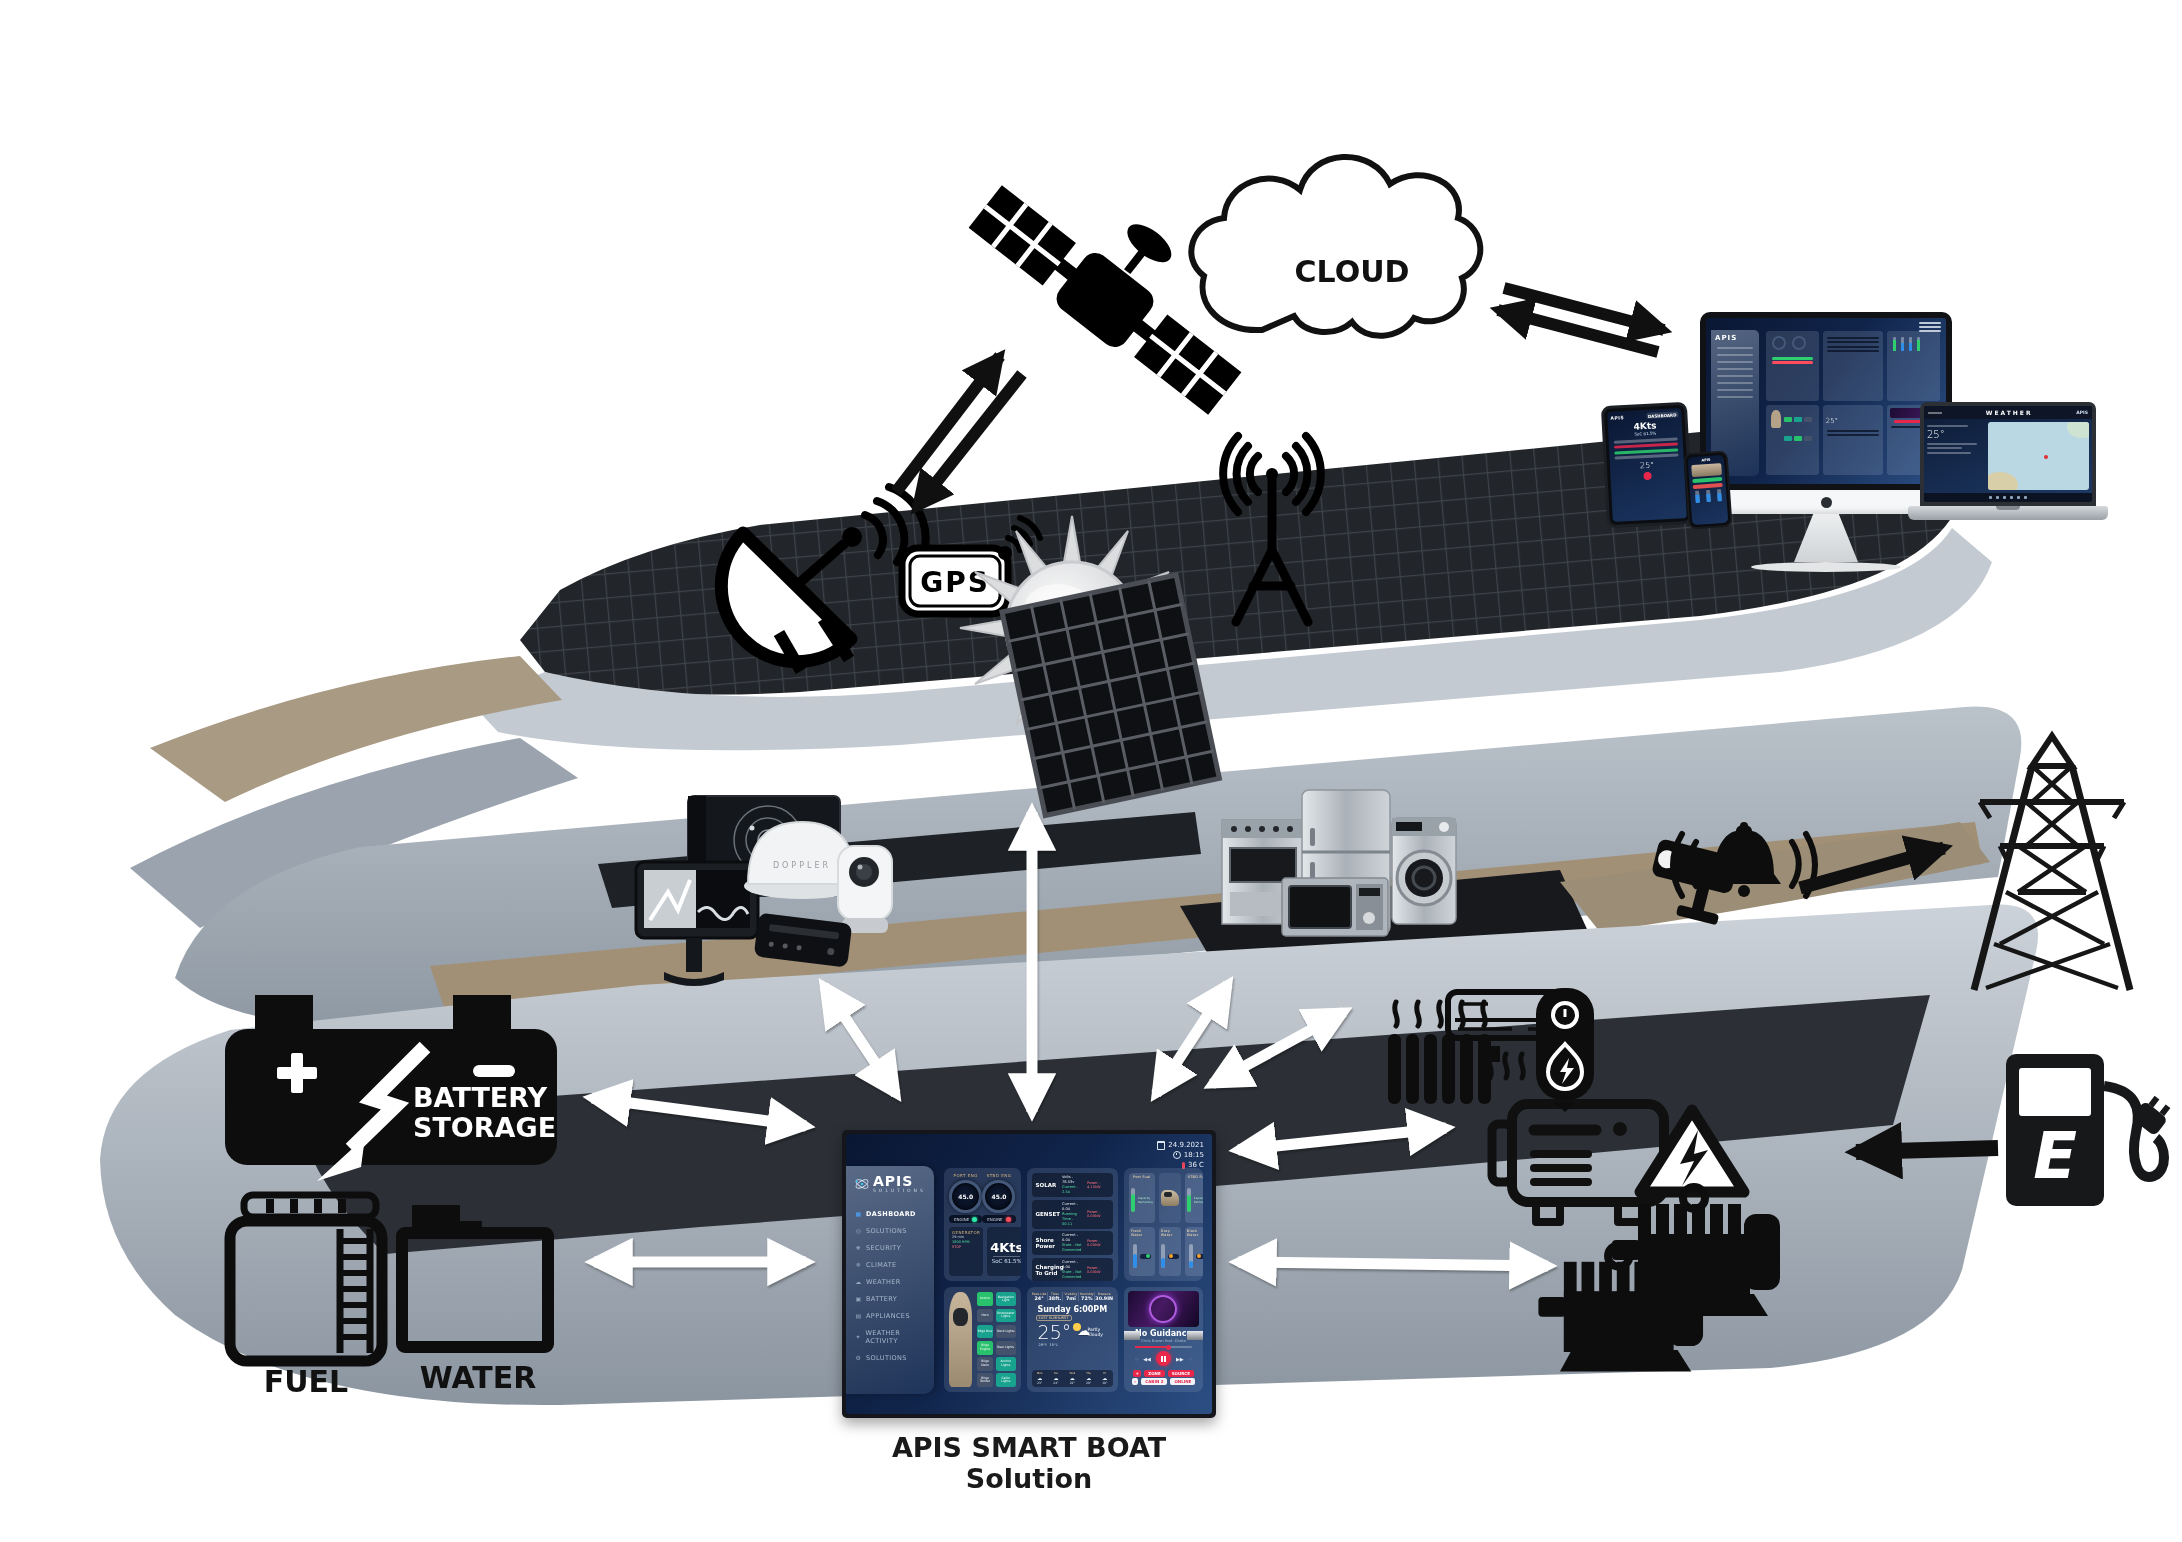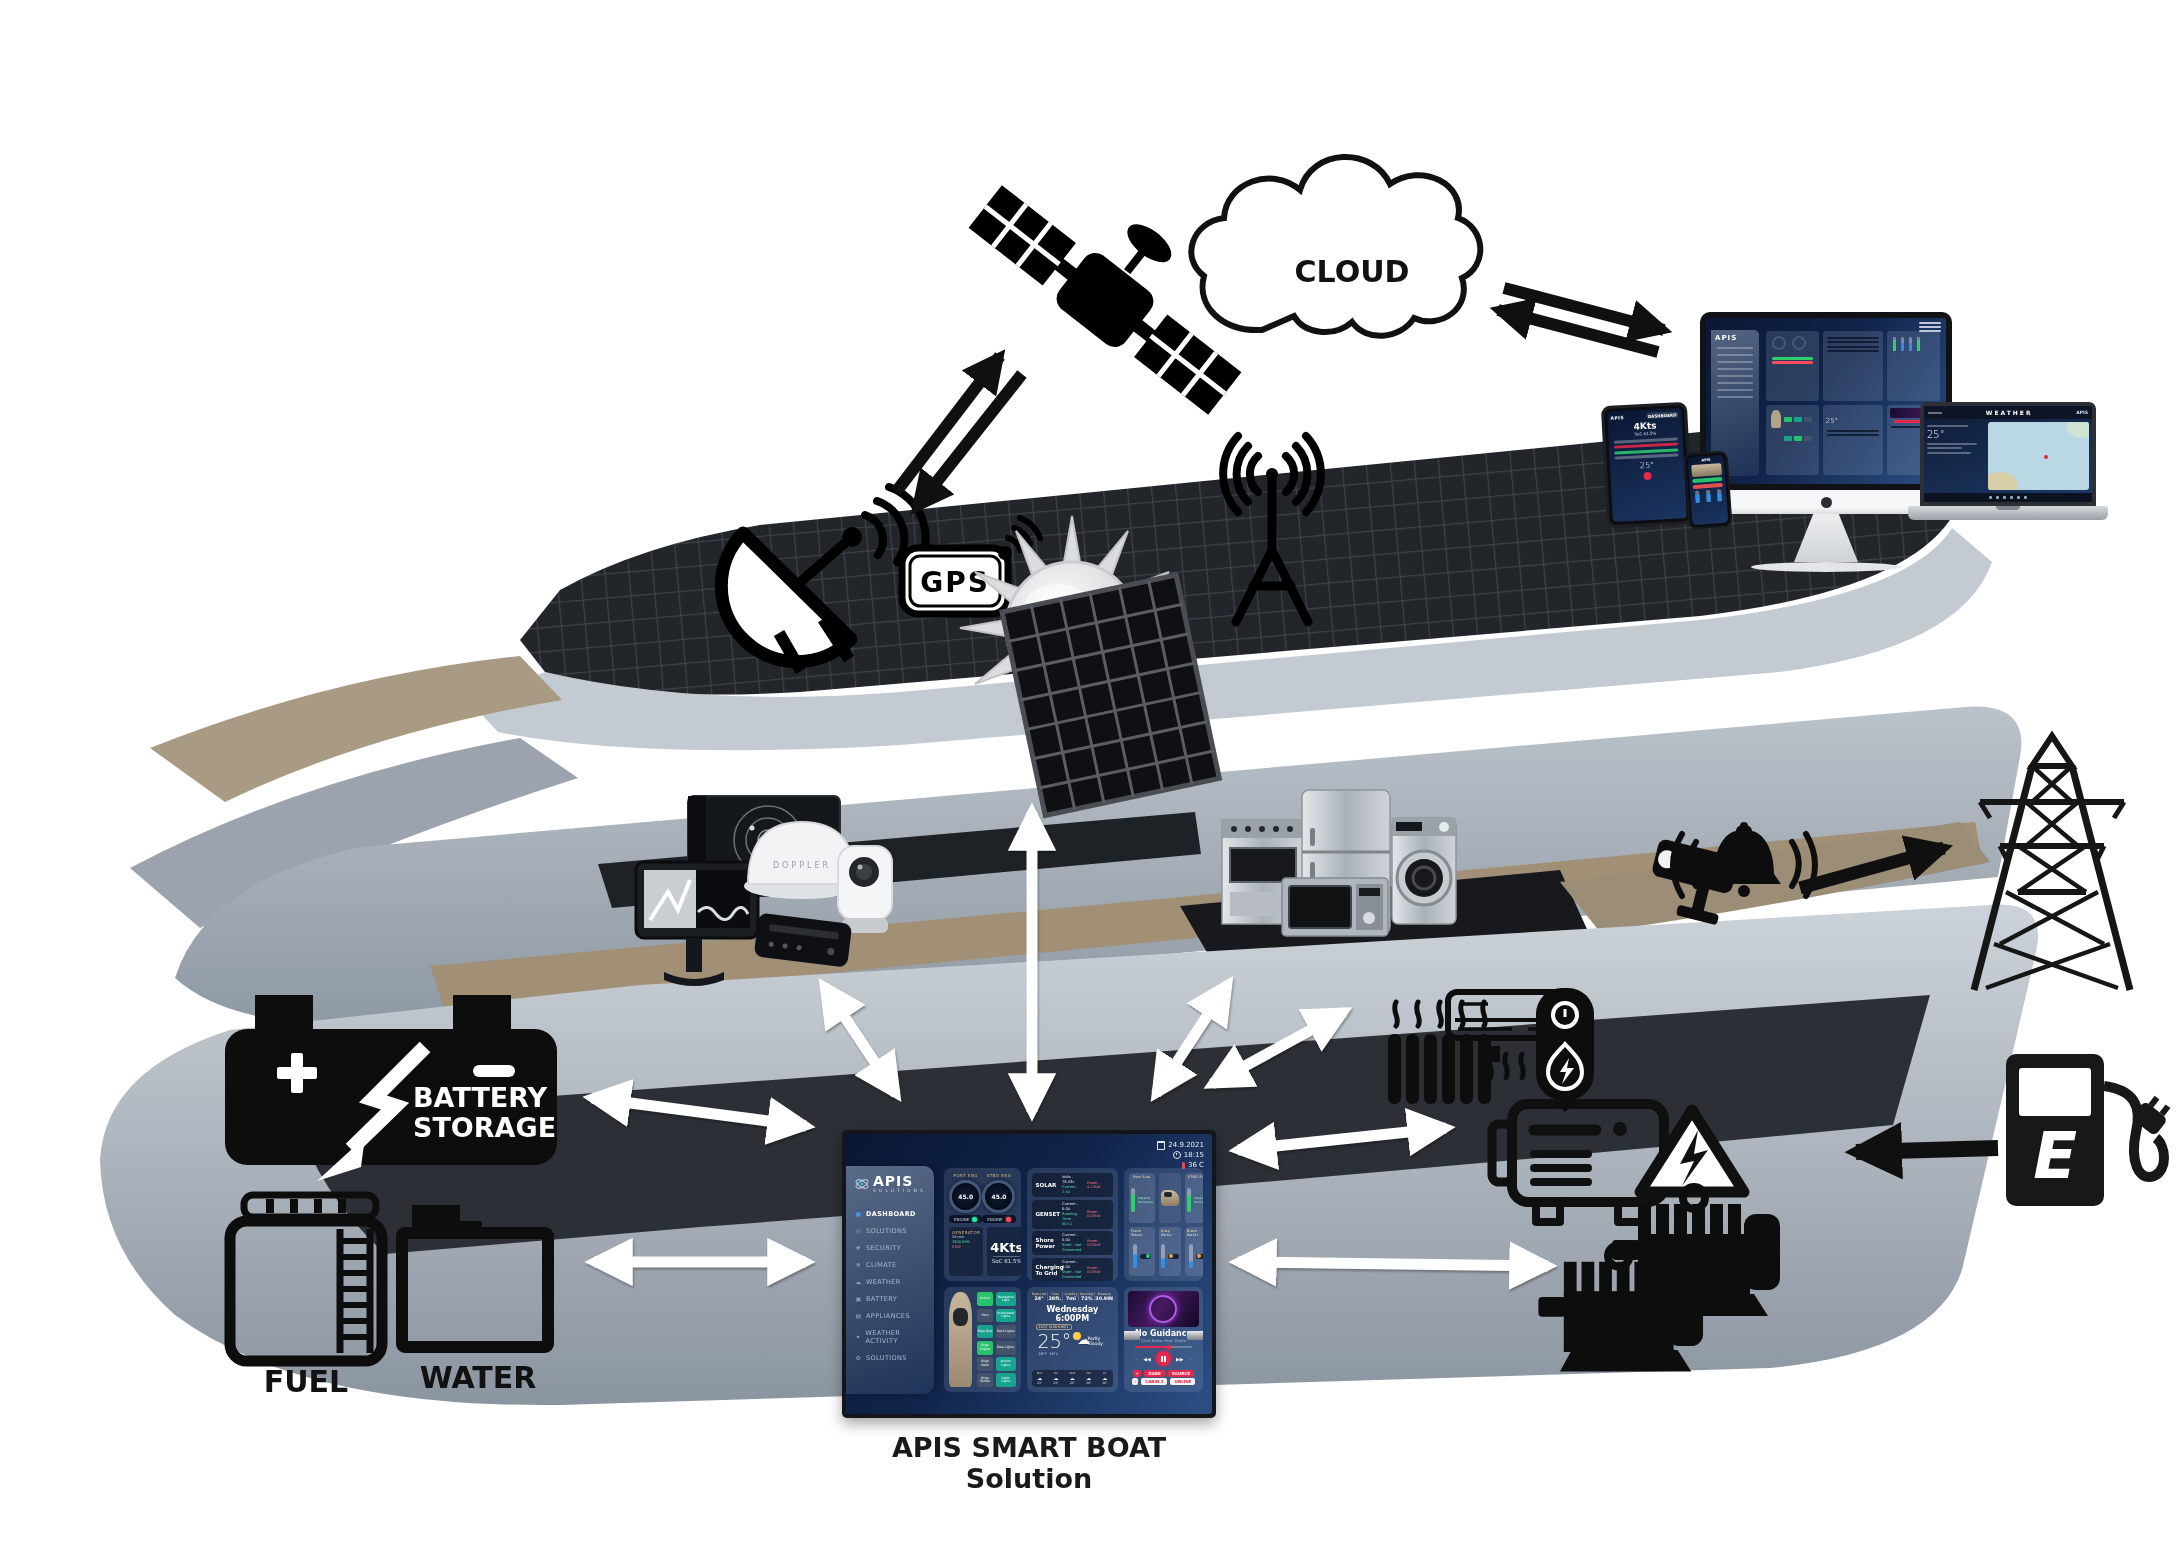--- a/index.html
+++ b/index.html
@@ -838,21 +838,21 @@
             </div>
         <div class="wstat">
               <div class="sl">Humidity</div>
               <div class="sv">72%</div>
             </div>
         <div class="wstat">
               <div class="sl">Pressure</div>
               <div class="sv">30.9IN</div>
             </div>
       </div>
-      <div class="wdate">Wednesday 6:00PM</div>
+      <div class="wdate">Sunday 6:00PM</div>
       <div class="wloc">EAST ELMHURST</div>
       <div class="wmain">
         <div class="wtemp">25°</div>
         <div class="wicon">
               <span class="s"></span>
               <span class="c">☁</span>
             </div>
         <div class="wcond">Partly Cloudy</div>
       </div>
       <div class="whl"><span>29°↑</span>&nbsp;&nbsp;<span>15°↓</span></div>

